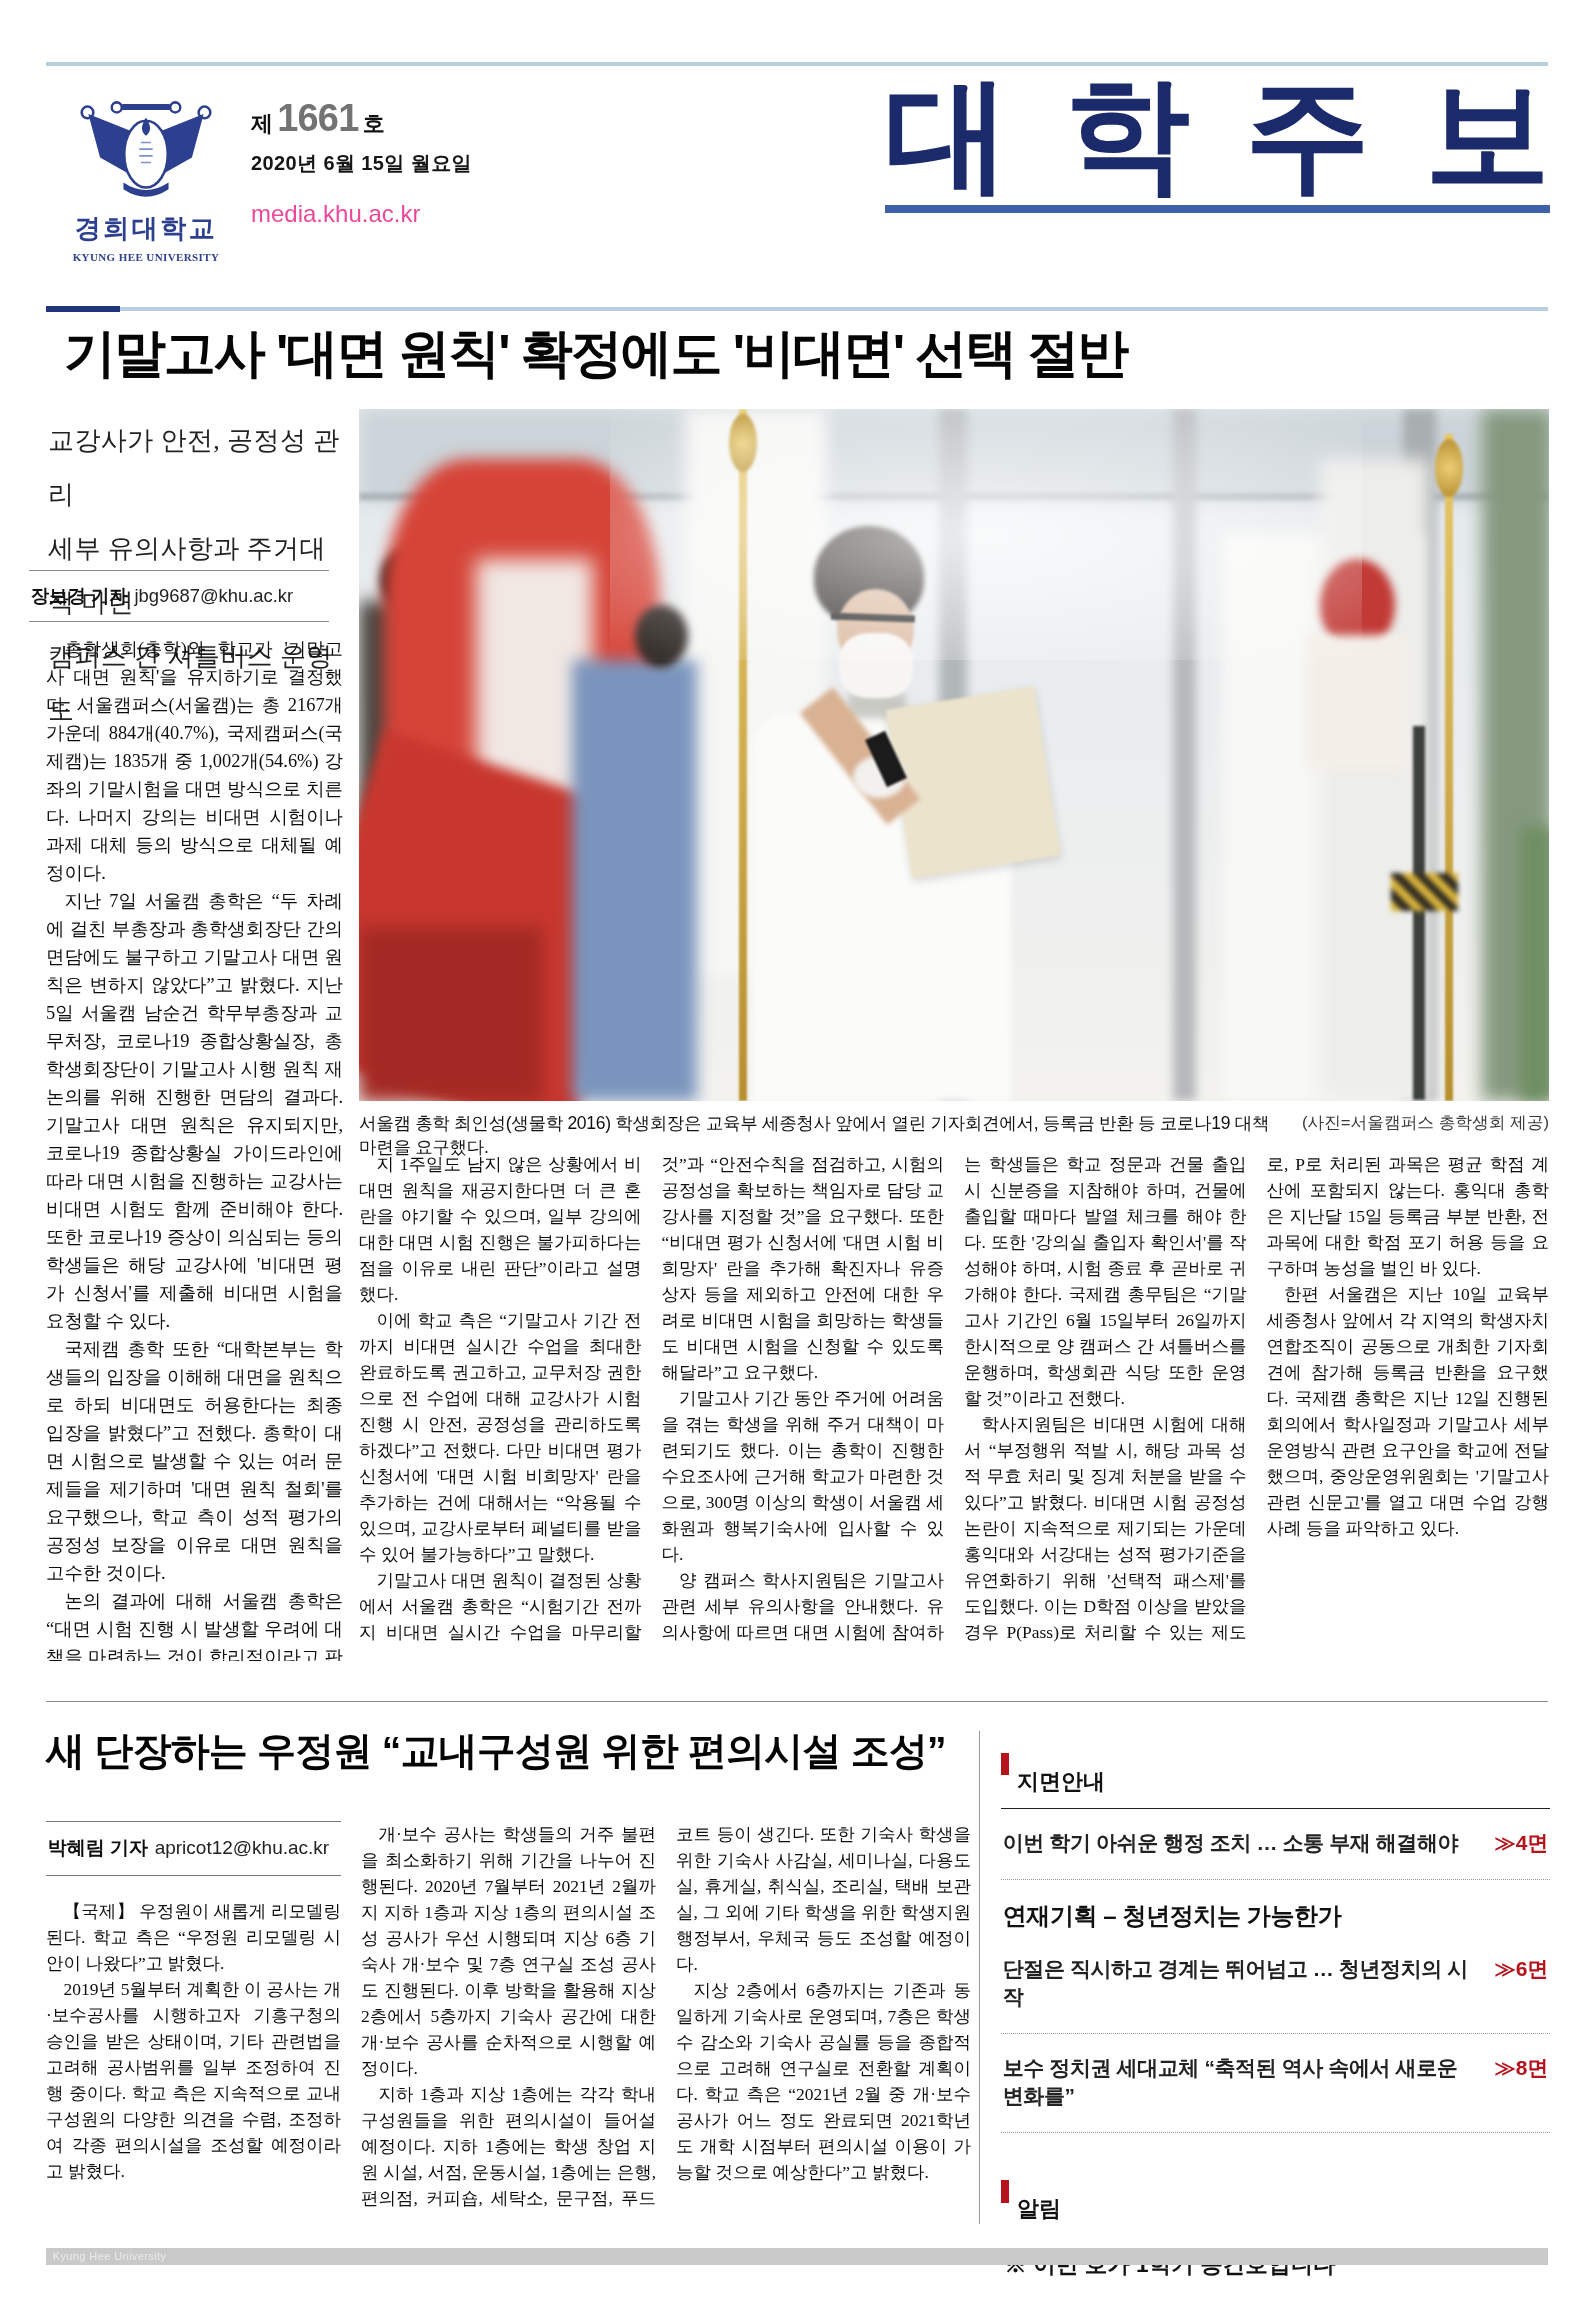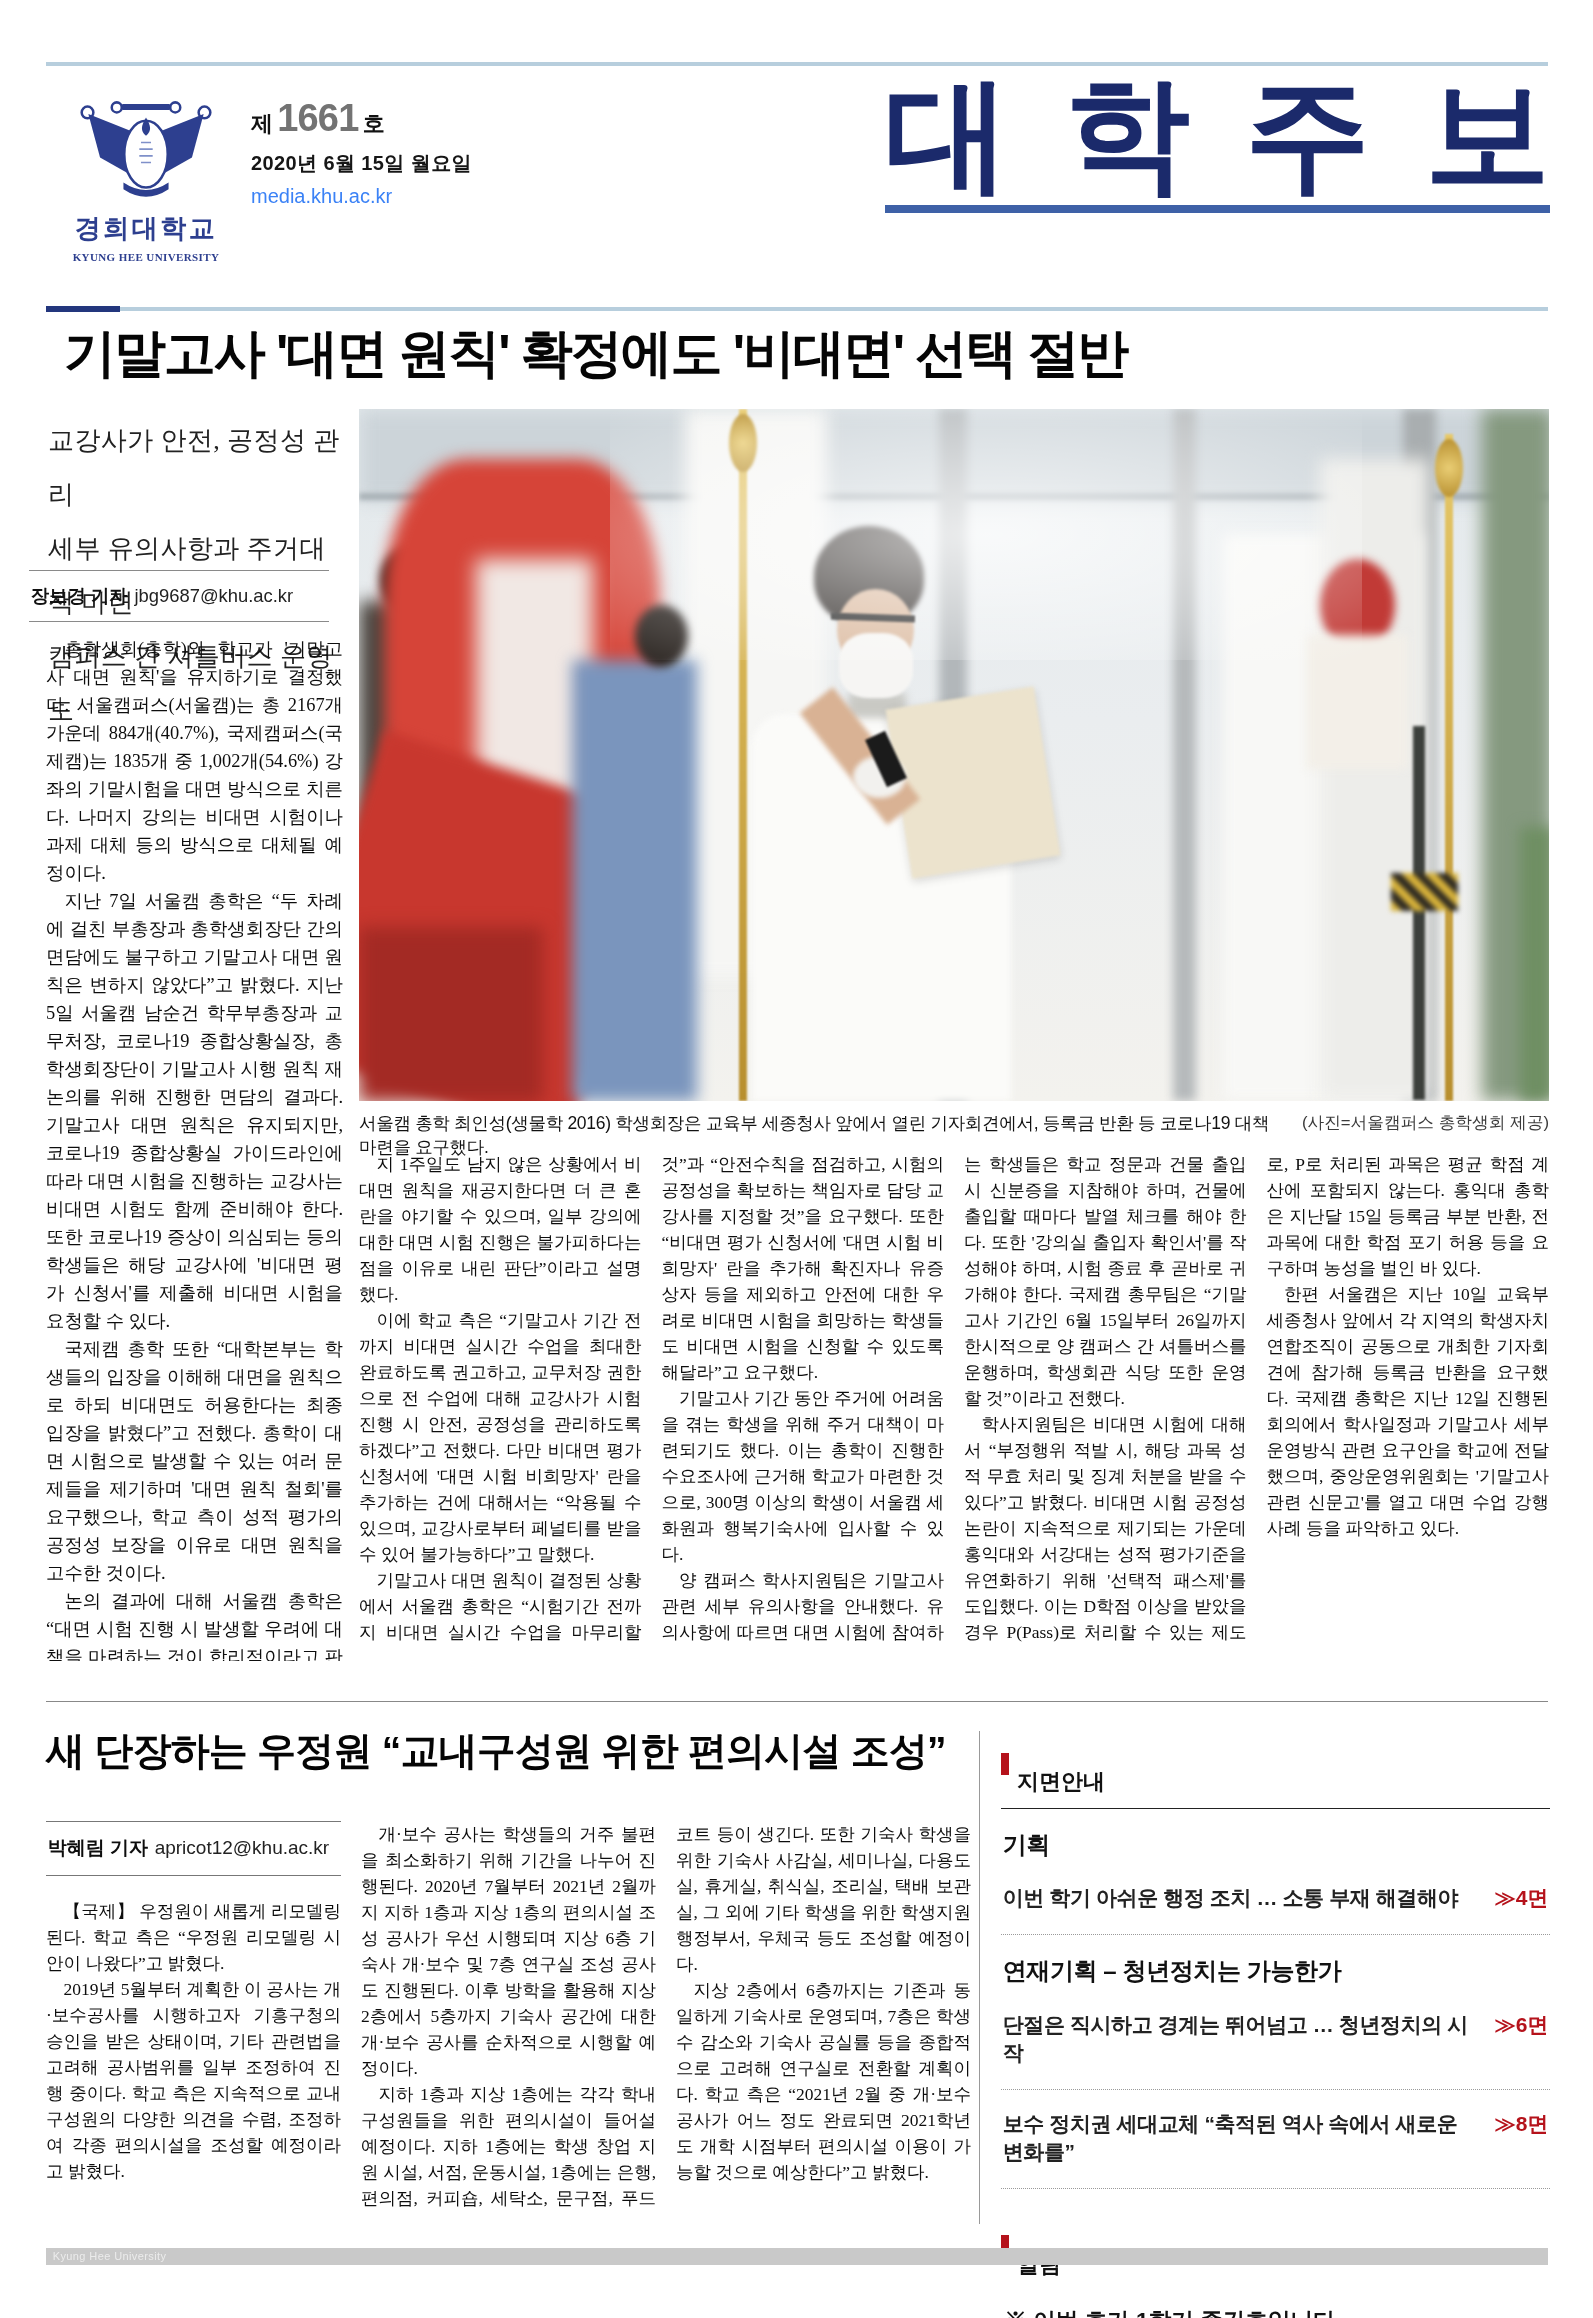--- a/index.html
+++ b/index.html
@@ -14,21 +14,21 @@
   .logo-block{left:50px;top:99px;width:192px;text-align:center;}
   .logo-kr{font-family:"Liberation Serif",serif;font-weight:bold;font-size:26px;
            color:#2d3f8f;letter-spacing:2.5px;margin-top:1.7px;}
   .logo-en{font-family:"Liberation Serif",serif;font-weight:bold;font-size:11px;
            color:#2d3f8f;letter-spacing:0.4px;margin-top:5px;}
   .issue-block{left:251px;top:97px;}
   .issue-line{display:flex;align-items:baseline;gap:4.2px;}
   .issue-prefix,.issue-suffix{font-size:22px;font-weight:700;color:#111;}
   .issue-number{font-size:38px;font-weight:800;color:#737373;letter-spacing:-0.8px;text-align:right;}
   .issue-date{font-size:20px;font-weight:700;color:#161616;margin-top:10px;letter-spacing:0.4px;}
-  .issue-url{font-size:20px;font-weight:400;color:#3b82f6;margin-top:8px;}
+  .issue-url{font-size:24px;font-weight:400;color:#ec4899;margin-top:23px;}
   .masthead-title{left:885px;top:68px;width:665px;display:flex;justify-content:space-between;
                   font-size:125px;line-height:1.05;font-weight:900;color:#1b2a6b;letter-spacing:0;}
   .masthead-underline{left:885px;top:205px;width:665px;height:7.5px;background:#3e61a7;}
 
   
   .headline-rule{left:46px;top:306px;width:1502px;height:5.8px;display:flex;align-items:flex-start;}
   .headline-rule .dark{width:74px;height:5.8px;background:#23367d;}
   .headline-rule .light{flex:1;height:4.2px;background:#b7cedd;margin-top:0.8px;}
   .headline1{left:64px;top:319px;width:1502px;font-size:52px;font-weight:700;
              letter-spacing:-2.1px;color:#050505;white-space:nowrap;}
@@ -281,21 +281,20 @@
   </div>
 
 <div class="abs v-sep"></div>
 <aside class="abs sidebar">
   <div class="sb-header">
     <span class="sb-redbar"></span>
     <span class="sb-header-title">지면안내</span>
   </div>
 
   <div class="sb-section">
-    <div class="sb-category">기획</div>
     <div class="sb-row">
       <span class="sb-title">이번 학기 아쉬운 행정 조치 … 소통 부재 해결해야</span>
       <span class="sb-page">≫4면</span>
     </div>
   </div>
 
   <div class="sb-section">
     <div class="sb-category">연재기획 – 청년정치는 가능한가</div>
     <div class="sb-row">
       <span class="sb-title">단절은 직시하고 경계는 뛰어넘고 … 청년정치의 시작</span>

